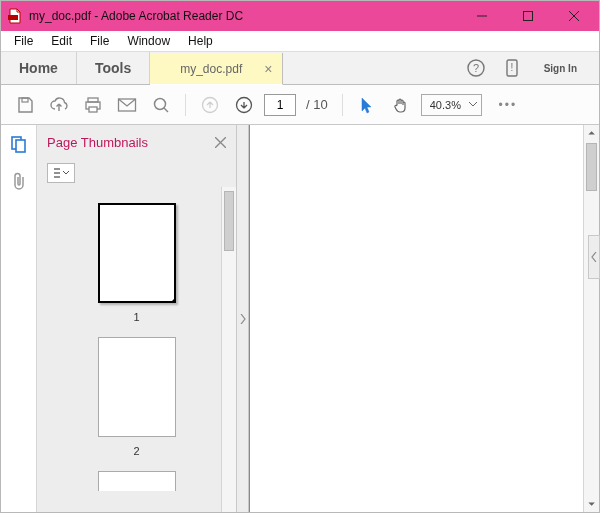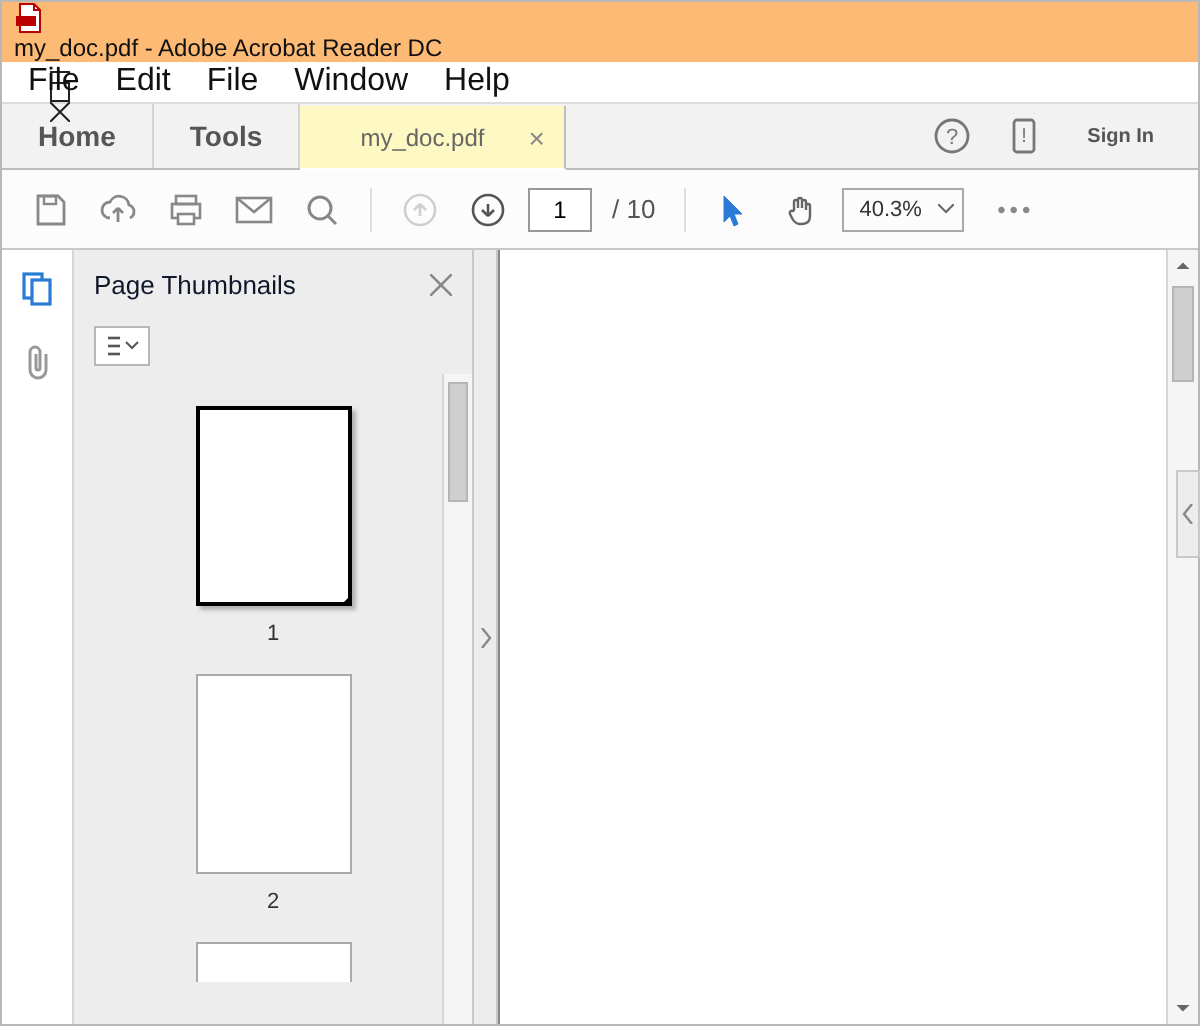--- a/index.html
+++ b/index.html
@@ -1,41 +1,41 @@
 <!DOCTYPE html>
 <html><head>
 <meta charset="utf-8">
 <style>
   * { box-sizing: border-box; margin: 0; padding: 0; }
   body { font-family: "Segoe UI", Tahoma, sans-serif; font-size: 12px; background: #fff; width: 600px; height: 513px; overflow: hidden; border: 1px solid #b8b8b8; }
-  .titlebar { height: 30px; display: flex; padding: 0 2px 0 6px; background: #fdba74; flex-direction: column; }
+  .titlebar { height: 30px; display: flex; align-items: center; padding: 0 2px 0 6px; background: #ec4899; }
   .appicon { width: 16px; height: 16px; margin-right: 6px; }
   .titletext { flex: 1; color: #111; font-size: 12px; }
   .winbtn { width: 46px; height: 30px; display: flex; align-items: center; justify-content: center; color: #222; }
   .winbtn svg { stroke: #222; }
   .menubar { height: 21px; display: flex; align-items: center; padding: 0 6px; gap: 4px; border-bottom: 1px solid #ddd; }
-  .menuitem { padding: 2px 7px; color: #111; font-size: 16px; }
+  .menuitem { padding: 2px 7px; color: #111; font-size: 12px; }
   .tabbar { height: 33px; display: flex; align-items: stretch; background: #f2f2f2; border-bottom: 1px solid #bdbdbd; }
   .tabhome, .tabtools { padding: 0 18px; display: flex; align-items: center; color: #555; font-size: 14px; font-weight: 600; border-right: 1px solid #d4d4d4; }
   .doctab { display: flex; align-items: center; padding: 0 10px 0 30px; background: #fef9c3; border-right: 1px solid #bdbdbd; position: relative; top: 1px; border-bottom: 1px solid #fff; color: #666; font-size: 12px; gap: 22px; }
   .closex { color: #888; font-size: 14px; }
   .tabspacer { flex: 1; }
   .tabright { display: flex; align-items: center; gap: 16px; padding: 0 16px; }
   .rtbtn { width: 20px; height: 20px; display: flex; align-items: center; justify-content: center; }
   .signin { color: #555; font-size: 10px; font-weight: 600; padding: 0 6px; }
   .toolbar { height: 40px; display: flex; align-items: center; padding: 0 10px; gap: 6px; border-bottom: 1px solid #c8c8c8; background: #fcfcfc; }
   .tbtn { width: 28px; height: 28px; display: flex; align-items: center; justify-content: center; border-radius: 2px; }
   .vsep { width: 1px; height: 22px; background: #ddd; margin: 0 4px; }
   .pageinput { width: 32px; height: 22px; text-align: center; font-size: 12px; border: 1px solid #999; }
   .pagetotal { color: #555; font-size: 13px; margin-left: 4px; margin-right: 4px; }
   .zoomsel { height: 22px; border: 1px solid #aaa; display: flex; align-items: center; padding: 0 4px 0 8px; font-size: 11px; color: #333; gap: 8px; text-align: right; }
   .main { display: flex; height: calc(513px - 30px - 21px - 33px - 40px - 2px); }
   .leftrail { width: 36px; background: #fff; border-right: 1px solid #d6d6d6; display: flex; flex-direction: column; align-items: center; padding-top: 10px; gap: 18px; }
   .thumbpanel { width: 200px; background: #ededed; border-right: 1px solid #c8c8c8; display: flex; flex-direction: column; position: relative; }
-  .thumbhead { height: 34px; display: flex; align-items: center; padding: 13px 10px; color: #0f172a; font-size: 13px; justify-content: center; }
+  .thumbhead { height: 34px; display: flex; align-items: center; padding: 13px 10px; color: #be185d; font-size: 13px; justify-content: center; }
   .thumbhead .spacer { flex: 1; }
   .thumbopts { height: 28px; display: flex; align-items: center; padding: 0 10px; }
   .optbtn { border: 1px solid #b8b8b8; background: #fff; height: 20px; width: 28px; display: flex; align-items: center; justify-content: center; }
   .thumbbody { flex: 1; overflow: hidden; position: relative; padding: 6px 0; }
   .thumbscroll { position: absolute; right: 0; top: 0; bottom: 0; width: 15px; background: #f5f5f5; border-left: 1px solid #d6d6d6; }
   .thumbscroll .thumb { position: absolute; left: 2px; right: 2px; top: 4px; height: 60px; background: #cfcfcf; border: 1px solid #b5b5b5; }
   .tpage { display: flex; flex-direction: column; align-items: center; margin: 10px 0 14px; }
   .tcanvas { width: 78px; height: 100px; background: #fff; border: 1px solid #aaa; }
   .tcanvas.selected { border: 2px solid #000; box-shadow: 2px 2px 2px rgba(0,0,0,.25); position: relative; }
   .tcanvas.selected::after { content: ''; position: absolute; right: -2px; bottom: -2px; width: 0; height: 0; border-left: 6px solid transparent; border-bottom: 6px solid #000; }

